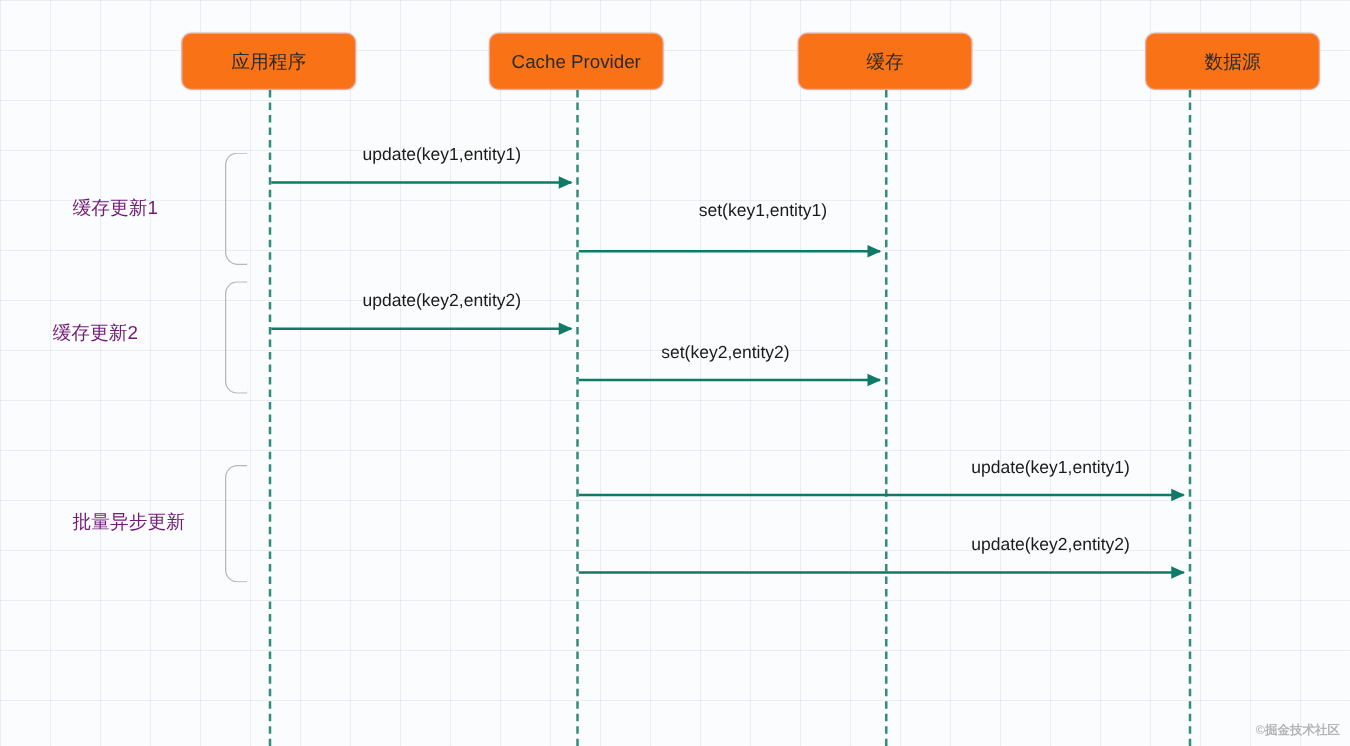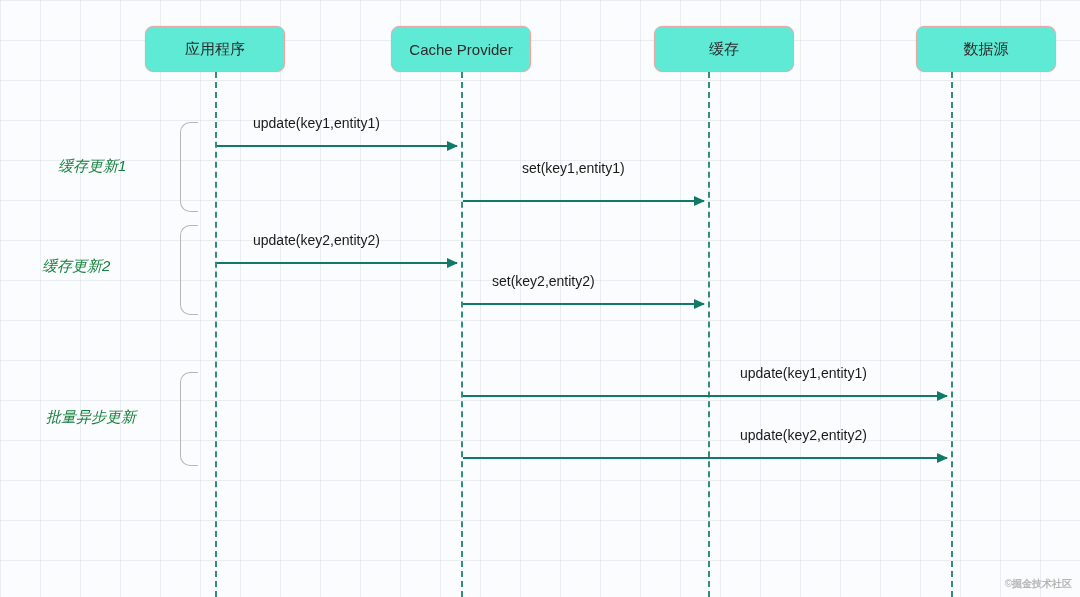--- a/index.html
+++ b/index.html
@@ -15,21 +15,21 @@
     position: relative;
     overflow: hidden;
   }
 
   .actor {
     position: absolute;
     top: 26px;
     width: 140px;
     height: 46px;
     border-radius: 8px;
-    background: #5eead4;
+    background: #f97316;
     border: 1px solid #e7a9a6;
     display: flex;
     align-items: center;
     justify-content: center;
     font-size: 15px;
     color: #2b2b2b;
     box-shadow: 0 0 0 1px rgba(0,0,0,0.03);
   }
 
   .lifeline {
@@ -40,20 +40,21 @@
     border-left: 2px dashed #0f7a67;
     opacity: 0.85;
   }
 
   .msg-label {
     position: absolute;
     font-size: 14px;
     color: #1a1a1a;
     white-space: nowrap;
     text-align: center;
+    margin-left: 37px;
   }
 
   .arrow {
     position: absolute;
     height: 0;
     border-top: 2px solid #0f7a67;
   }
   .arrow::after {
     content: "";
     position: absolute;
@@ -61,23 +62,22 @@
     top: -6px;
     width: 0; height: 0;
     border-left: 11px solid #0f7a67;
     border-top: 5px solid transparent;
     border-bottom: 5px solid transparent;
   }
 
   .group-label {
     position: absolute;
     font-size: 15px;
-    color: #15803d;
+    color: #701a75;
     white-space: nowrap;
-    font-style: italic;
   }
 
   .brace {
     position: absolute;
     width: 18px;
     border: 1.5px solid #b7b7b7;
     border-right: none;
     border-radius: 10px 0 0 10px;
   }
 
@@ -92,40 +92,40 @@
 </style>
 </head>
 <body>
 
 <div class="actor" style="left:145px">
   <span>应用程序</span>
 </div>
 <div class="actor" style="left:391px">
   <span>Cache Provider</span>
 </div>
-<div class="actor" style="left:654px">
+<div class="actor" style="left:638px">
   <span>缓存</span>
 </div>
 <div class="actor" style="left:916px">
   <span>数据源</span>
 </div>
 
 <div class="lifeline" style="left:215px"></div>
 <div class="lifeline" style="left:461px"></div>
 <div class="lifeline" style="left:708px"></div>
 <div class="lifeline" style="left:951px"></div>
 
 <div class="brace" style="left:180px; top:122px; height:90px"></div>
 <div class="group-label" style="left:58px; top:157px">缓存更新1</div>
 
 <div class="brace" style="left:180px; top:225px; height:90px"></div>
 <div class="group-label" style="left:42px; top:257px">缓存更新2</div>
 
 <div class="brace" style="left:180px; top:372px; height:94px"></div>
-<div class="group-label" style="left:46px; top:408px">批量异步更新</div>
+<div class="group-label" style="left:58px; top:408px">批量异步更新</div>
 
 <div class="msg-label" style="left:253px; top:115px">update(key1,entity1)</div>
 <div class="arrow" style="left:217px; top:145px; width:240px"></div>
 
 <div class="msg-label" style="left:522px; top:160px">set(key1,entity1)</div>
 <div class="arrow" style="left:463px; top:200px; width:241px"></div>
 
 <div class="msg-label" style="left:253px; top:232px">update(key2,entity2)</div>
 <div class="arrow" style="left:217px; top:262px; width:240px"></div>
 

